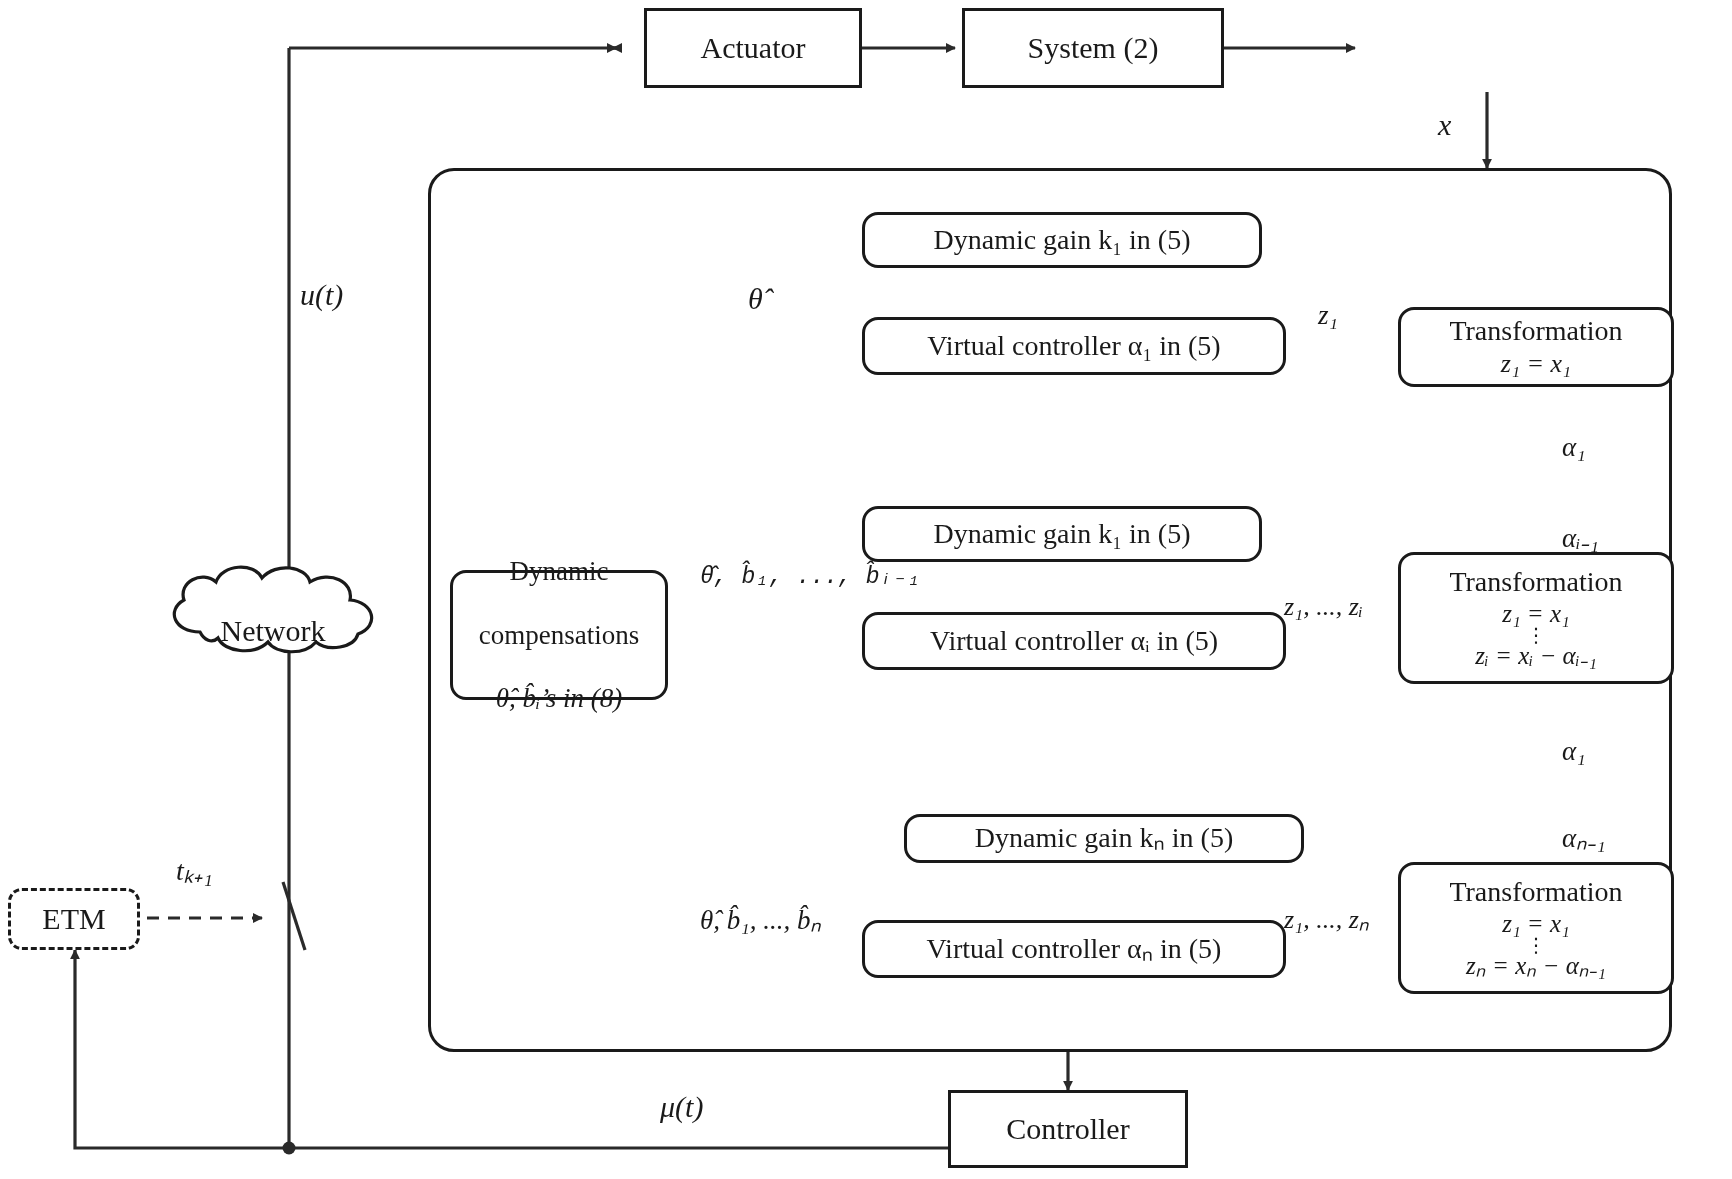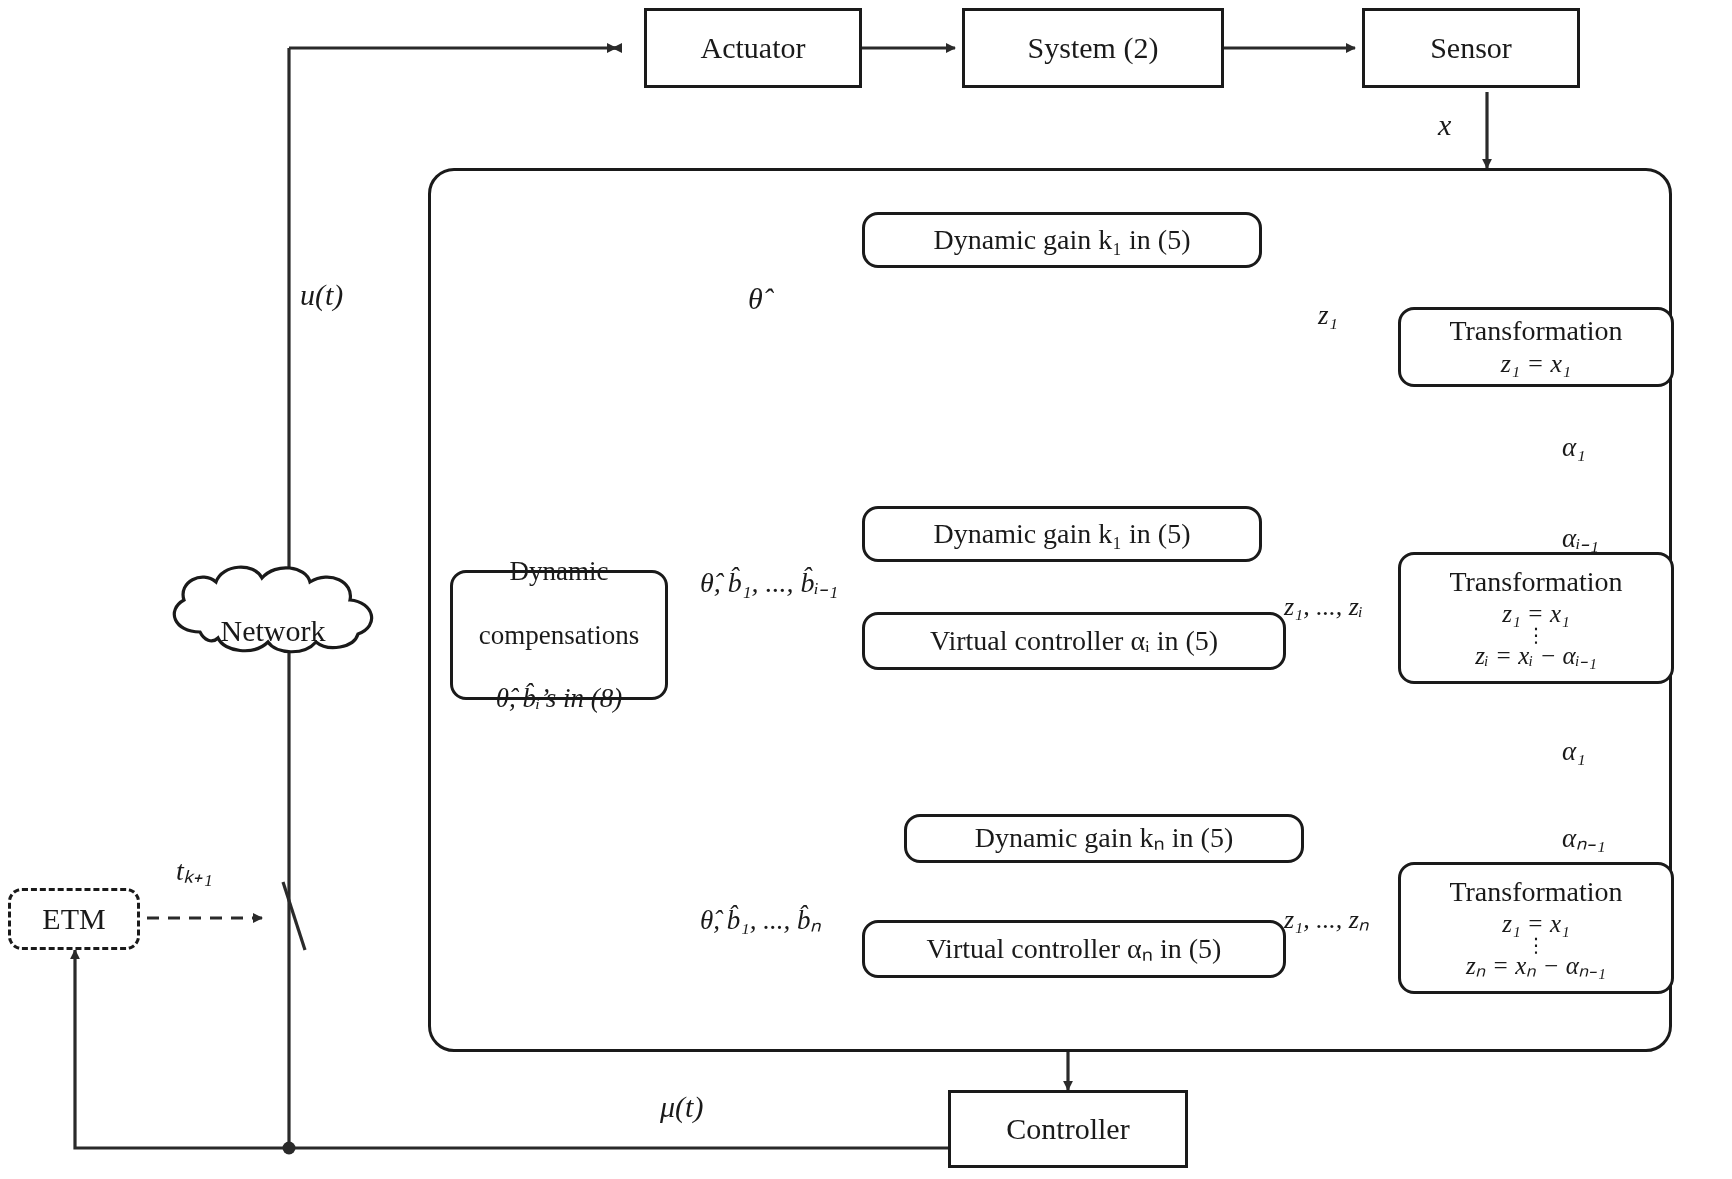--- a/index.html
+++ b/index.html
@@ -117,28 +117,28 @@
       <path d="M283,882 L305,950"></path>
     </g>
   </svg>
 
   <div class="node rect" style="left:620px;top:8px;width:218px;height:80px;font-size:30px;margin-left:24px;">
     <span>Actuator</span>
   </div>
   <div class="node rect" style="left:962px;top:8px;width:262px;height:80px;font-size:30px;">
     <span>System (2)</span>
   </div>
-  <div class="node rect" style="left:1362px;top:8px;width:218px;height:80px;font-size:30px;">
-    <span>Sensor</span>
-  </div>
 
   <div class="node round" style="left:428px;top:168px;width:1244px;height:884px;border-width:3.5px;border-radius:26px;"></div>
 
   <div class="node round" style="left:862px;top:212px;width:400px;height:56px;font-size:28px;">
     <span>Dynamic gain k₁ in (5)</span>
+  </div>
+  <div class="node round" style="left:862px;top:317px;width:424px;height:58px;font-size:28px;">
+    <span>Virtual controller α₁ in (5)</span>
   </div>
   <div class="node round" style="left:1398px;top:307px;width:276px;height:80px;font-size:28px;">
     <span>Transformation</span>
     <span class="ital" style="font-size:26px;">z₁ = x₁</span>
   </div>
 
   <div class="node round" style="left:862px;top:506px;width:400px;height:56px;font-size:28px;">
     <span>Dynamic gain k₁ in (5)</span>
   </div>
   <div class="node round" style="left:862px;top:612px;width:424px;height:58px;font-size:28px;">
@@ -210,21 +210,21 @@
   </div>
   <div class="lbl ital" style="left:1562px;top:818px;font-size:27px;">
     <span>αₙ₋₁</span>
   </div>
   <div class="lbl ital" style="left:1284px;top:592px;font-size:26px;">
     <span>z₁, ..., zᵢ</span>
   </div>
   <div class="lbl ital" style="left:1284px;top:900px;font-size:26px;">
     <span>z₁, ..., zₙ</span>
   </div>
-  <div class="lbl ital" style="left:700px;top:562px;font-size:28px;">
+  <div class="lbl ital" style="left:700px;top:562px;font-size:23px;font-family:Liberation Mono, monospace;">
     <span>θ̂, b̂₁, ..., b̂ᵢ₋₁</span>
   </div>
   <div class="lbl ital" style="left:700px;top:872px;font-size:27px;margin-top:28px;">
     <span>θ̂, b̂₁, ..., b̂ₙ</span>
   </div>
   <div class="lbl ital" style="left:176px;top:850px;font-size:28px;">
     <span>tₖ₊₁</span>
   </div>
   <div class="lbl ital" style="left:660px;top:1090px;font-size:30px;">
     <span>μ(t)</span>

